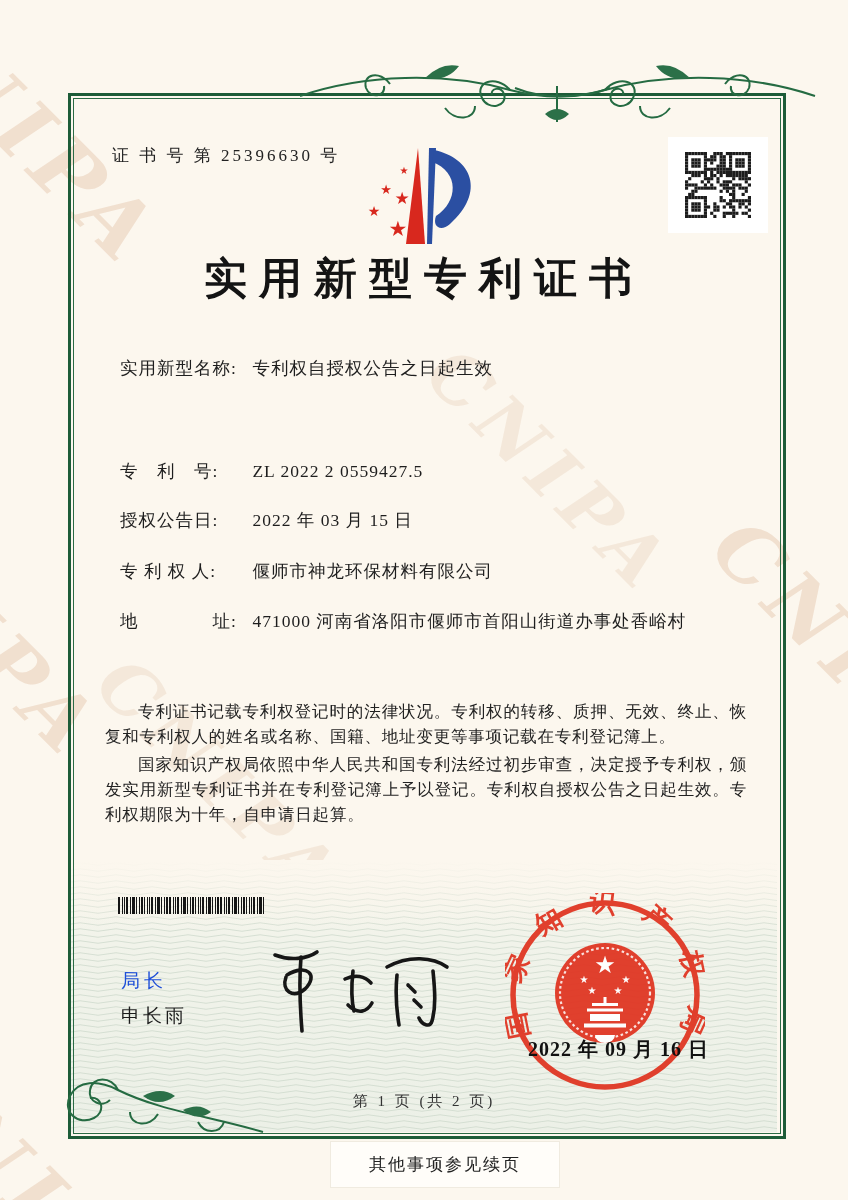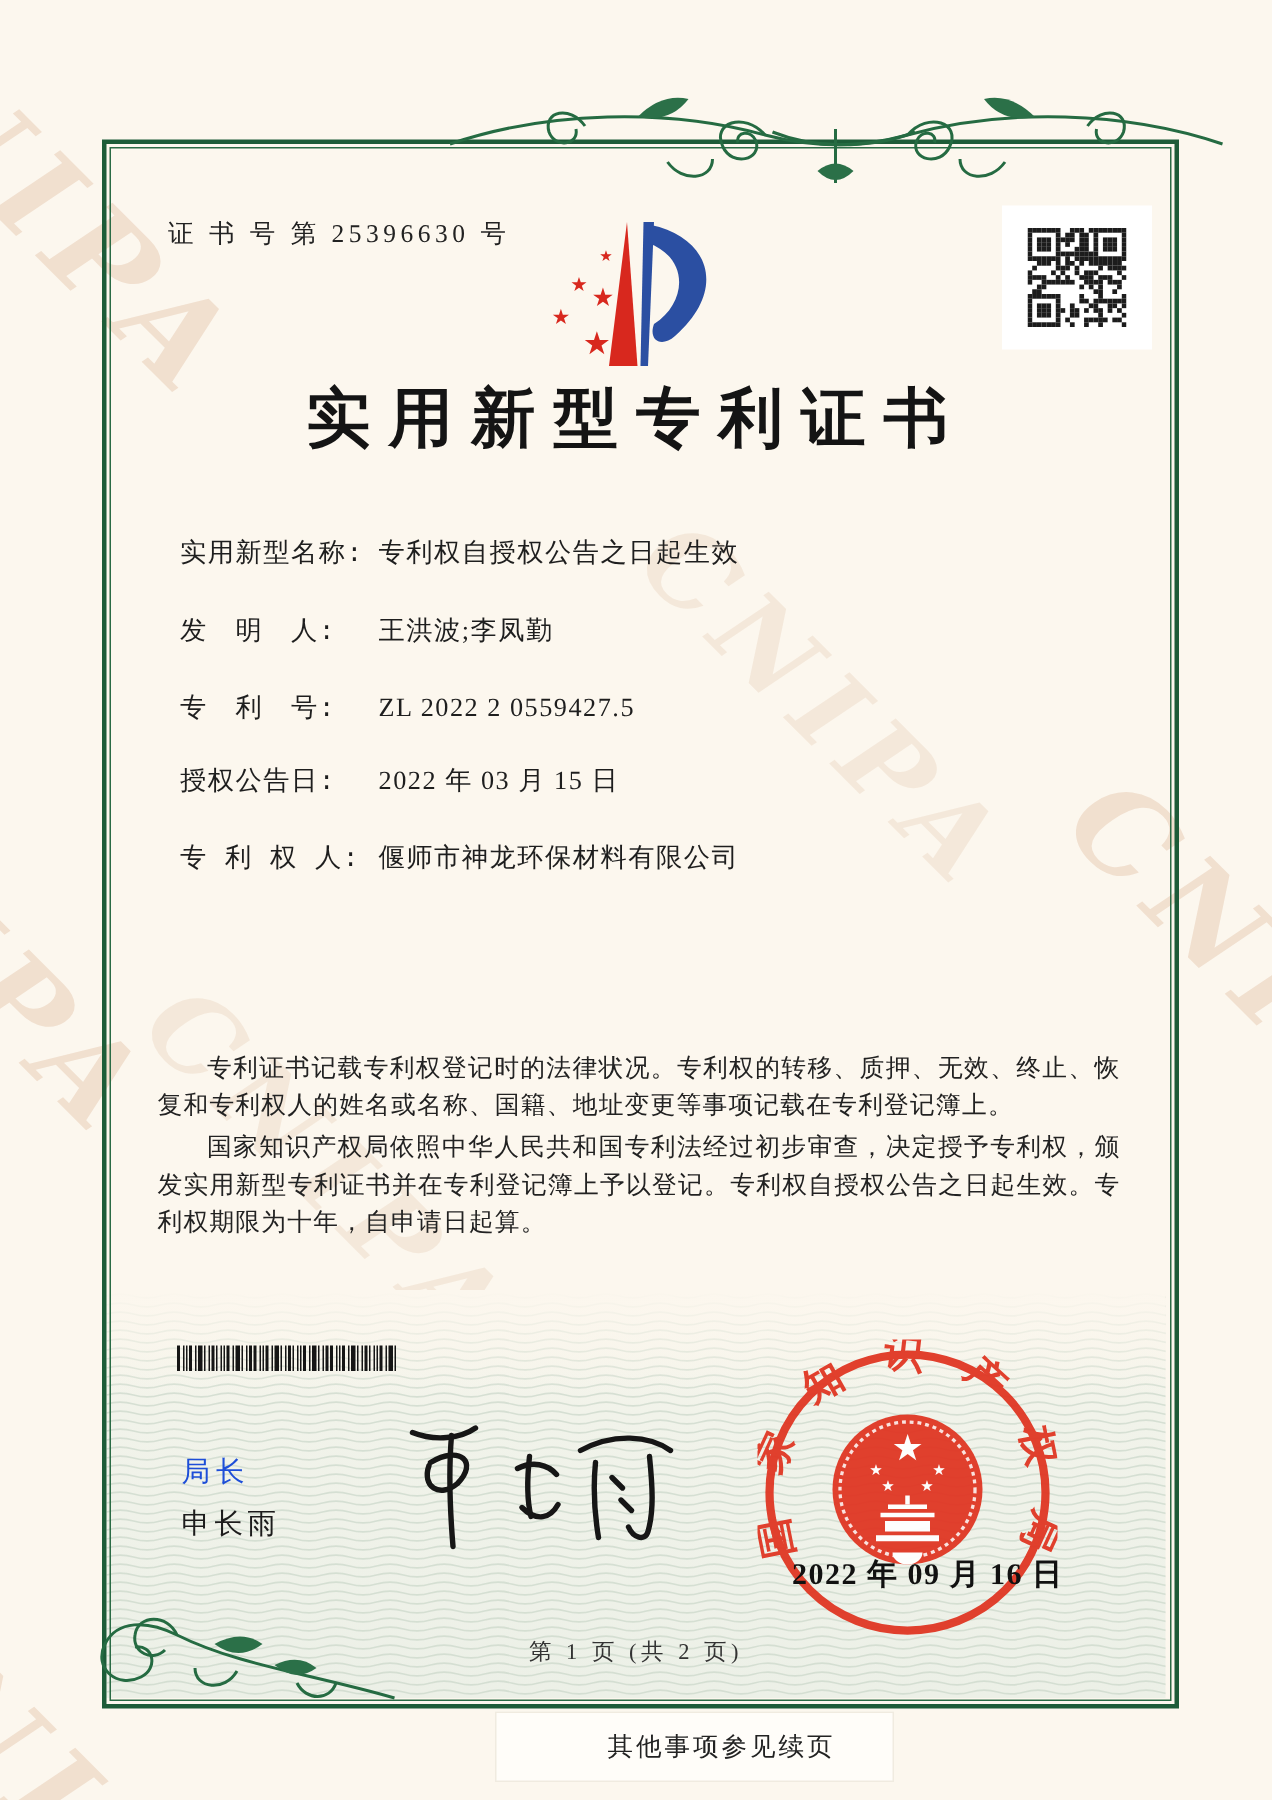--- a/index.html
+++ b/index.html
@@ -24,21 +24,21 @@
   #cert-no{position:absolute;left:112px;top:144px;font-size:17px;letter-spacing:3px;z-index:4;color:#222;}
   #logo{position:absolute;left:348px;top:140px;z-index:4;}
   .lstar{fill:#d8281e;font-family:"DejaVu Sans",sans-serif;}
   #qr-box{position:absolute;left:668px;top:137px;width:100px;height:96px;background:#fff;z-index:4;
           display:flex;align-items:center;justify-content:center;}
   #qr-svg rect{fill:#1c1c1c;}
   #title{position:absolute;left:0;top:250px;width:100%;text-align:center;font-size:43px;font-weight:700;
          letter-spacing:12px;color:#141414;z-index:4;}
   
   .frow{position:absolute;left:120px;width:680px;z-index:4;font-size:17.5px;white-space:nowrap;}
-  .lbl{display:inline-block;width:128px;letter-spacing:1px;color:#1e1e1e;font-family:Liberation Mono, monospace;}
+  .lbl{display:inline-block;width:128px;letter-spacing:1px;color:#1e1e1e;}
   .val{letter-spacing:1px;color:#1e1e1e;}
   .lbl2{width:auto;margin-left:48px;}
   
   #body-text{position:absolute;left:105px;top:699px;width:642px;z-index:4;font-size:16.5px;
              line-height:25px;letter-spacing:0.8px;text-align:justify;color:#222;}
   #body-text p{margin:0 0 3px 0;text-indent:2em;}
   
   #barcode{position:absolute;left:118px;top:897px;width:224px;height:17px;z-index:4;font-size:0;}
   #barcode span{display:inline-block;height:100%;background:#151515;vertical-align:top;}
   
@@ -48,21 +48,21 @@
   #signature path{stroke:#161616;fill:none;stroke-width:3.6;stroke-linecap:round;stroke-linejoin:round;}
   
   #seal{position:absolute;left:505px;top:893px;z-index:5;opacity:.94;}
   #seal-date{position:absolute;left:528px;top:1036px;font-size:20px;font-weight:600;letter-spacing:1px;
              z-index:6;color:#111;}
   
   #page-info{position:absolute;left:0;top:1092px;width:100%;text-align:center;font-size:15px;
              letter-spacing:3px;z-index:4;color:#333;}
   #cont-note{position:absolute;left:330px;top:1141px;width:228px;height:45px;background:#fffdf9;
              border:1px solid #f0ebe0;z-index:4;display:flex;align-items:center;justify-content:center;
-             font-size:17px;letter-spacing:2px;color:#222;padding-left:36px;}
+             font-size:17px;letter-spacing:2px;color:#222;}
   .orn path{stroke:#256b42;fill:none;stroke-width:2;}
   .orn .leaf{fill:#2b7048;stroke:none;}
 </style>
 </head>
 <body>
 
 <div id="page">
 
   <div class="wm" style="left:-70px;top:-35px;font-size:84px;">CNIPA</div>
   <div class="wm light" style="left:470px;top:330px;font-size:72px;">CNIPA</div>
@@ -410,35 +410,35 @@
         <rect x="60" y="60" width="3" height="3"></rect>
       </svg>
   </div>
 
   <div id="title">实用新型专利证书</div>
 
   <div class="frow" style="top:356px">
     <span class="lbl">实用新型名称:</span>
     <span class="val">专利权自授权公告之日起生效</span>
   </div>
-  <div class="frow" style="top:408px">
-    <span class="lbl">发　明　人:</span>
-    <span class="val">王洪波;李凤勤</span>
-  </div>
   <div class="frow" style="top:459px">
     <span class="lbl">专　利　号:</span>
     <span class="val">ZL 2022 2 0559427.5</span>
   </div>
   <div class="frow" style="top:508px">
     <span class="lbl">授权公告日:</span>
     <span class="val">2022 年 03 月 15 日</span>
   </div>
   <div class="frow" style="top:559px">
     <span class="lbl">专 利 权 人:</span>
     <span class="val">偃师市神龙环保材料有限公司</span>
+  </div>
+  <div class="frow" style="top:609px">
+    <span class="lbl">地　　　　址:</span>
+    <span class="val">471000 河南省洛阳市偃师市首阳山街道办事处香峪村</span>
   </div>
 
   <div id="body-text">
     <p>专利证书记载专利权登记时的法律状况。专利权的转移、质押、无效、终止、恢复和专利权人的姓名或名称、国籍、地址变更等事项记载在专利登记簿上。</p>
     <p>国家知识产权局依照中华人民共和国专利法经过初步审查，决定授予专利权，颁发实用新型专利证书并在专利登记簿上予以登记。专利权自授权公告之日起生效。专利权期限为十年，自申请日起算。</p>
   </div>
 
   <div id="barcode"><span style="width:2px;margin-right:2px"></span><span style="width:1px;margin-right:1px"></span><span style="width:1px;margin-right:1px"></span><span style="width:2px;margin-right:2px"></span><span style="width:1px;margin-right:1px"></span><span style="width:3px;margin-right:1px"></span><span style="width:1px;margin-right:2px"></span><span style="width:1px;margin-right:1px"></span><span style="width:2px;margin-right:1px"></span><span style="width:1px;margin-right:2px"></span><span style="width:1px;margin-right:1px"></span><span style="width:1px;margin-right:1px"></span><span style="width:2px;margin-right:2px"></span><span style="width:1px;margin-right:1px"></span><span style="width:3px;margin-right:1px"></span><span style="width:1px;margin-right:2px"></span><span style="width:1px;margin-right:1px"></span><span style="width:2px;margin-right:1px"></span><span style="width:2px;margin-right:2px"></span><span style="width:1px;margin-right:1px"></span><span style="width:1px;margin-right:1px"></span><span style="width:2px;margin-right:2px"></span><span style="width:1px;margin-right:1px"></span><span style="width:3px;margin-right:1px"></span><span style="width:1px;margin-right:2px"></span><span style="width:1px;margin-right:1px"></span><span style="width:2px;margin-right:1px"></span><span style="width:1px;margin-right:2px"></span><span style="width:1px;margin-right:1px"></span><span style="width:1px;margin-right:1px"></span><span style="width:2px;margin-right:2px"></span><span style="width:1px;margin-right:1px"></span><span style="width:3px;margin-right:1px"></span><span style="width:1px;margin-right:2px"></span><span style="width:1px;margin-right:1px"></span><span style="width:2px;margin-right:1px"></span><span style="width:2px;margin-right:2px"></span><span style="width:1px;margin-right:1px"></span><span style="width:1px;margin-right:1px"></span><span style="width:2px;margin-right:2px"></span><span style="width:1px;margin-right:1px"></span><span style="width:3px;margin-right:1px"></span><span style="width:1px;margin-right:2px"></span><span style="width:1px;margin-right:1px"></span><span style="width:2px;margin-right:1px"></span><span style="width:1px;margin-right:2px"></span><span style="width:1px;margin-right:1px"></span><span style="width:1px;margin-right:1px"></span><span style="width:2px;margin-right:2px"></span><span style="width:1px;margin-right:1px"></span><span style="width:3px;margin-right:1px"></span><span style="width:1px;margin-right:2px"></span></div>
 
   <div id="sig-title">局长</div>

